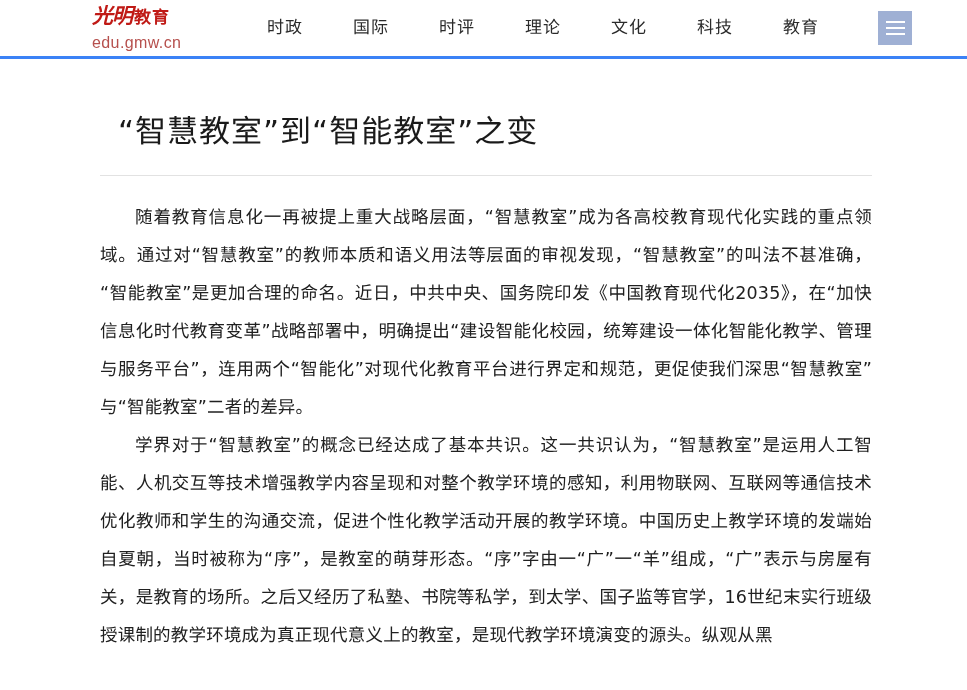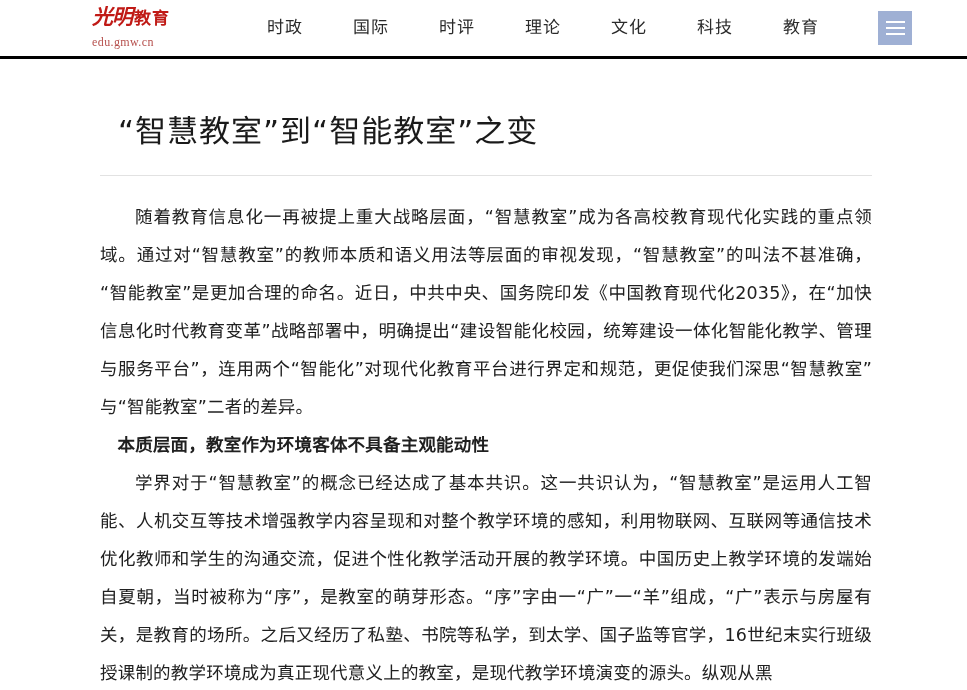--- a/index.html
+++ b/index.html
@@ -11,21 +11,21 @@
     height: 690px;
     overflow: hidden;
     background: #ffffff;
     font-family: "Liberation Sans", sans-serif;
     color: #222222;
   }
 
   
   .site-header {
     height: 56px;
-    border-bottom: 3px solid #000000;
+    border-bottom: 3px solid #3b82f6;
     display: flex;
     align-items: center;
     background: #ffffff;
     position: relative;
   }
   .logo-block {
     width: 200px;
     padding-left: 92px;
     box-sizing: border-box;
     display: flex;
@@ -48,22 +48,22 @@
   }
   .logo-edu {
     font-family: "Liberation Sans", sans-serif;
     font-size: 17px;
     font-weight: bold;
     color: #c01a16;
     line-height: 1;
     letter-spacing: 1px;
   }
   .logo-url {
-    font-family: Liberation Serif, serif;
-    font-size: 12px;
+    font-family: Liberation Sans, sans-serif;
+    font-size: 16px;
     color: #b6504d;
     letter-spacing: 0.4px;
     margin-top: 8px;
   }
   .nav {
     display: flex;
     align-items: center;
     gap: 0px;
     margin-left: 42px;
   }
@@ -171,17 +171,16 @@
 
 <div class="article-wrap">
 
   <h1 class="article-title">“智慧教室”到“智能教室”之变</h1>
 
 
   <hr class="title-rule">
 
   <div class="article-body">
     <p>随着教育信息化一再被提上重大战略层面，“智慧教室”成为各高校教育现代化实践的重点领域。通过对“智慧教室”的教师本质和语义用法等层面的审视发现，“智慧教室”的叫法不甚准确，“智能教室”是更加合理的命名。近日，中共中央、国务院印发《中国教育现代化2035》，在“加快信息化时代教育变革”战略部署中，明确提出“建设智能化校园，统筹建设一体化智能化教学、管理与服务平台”，连用两个“智能化”对现代化教育平台进行界定和规范，更促使我们深思“智慧教室”与“智能教室”二者的差异。</p>
-    <p class="subhead">本质层面，教室作为环境客体不具备主观能动性</p>
     <p>学界对于“智慧教室”的概念已经达成了基本共识。这一共识认为，“智慧教室”是运用人工智能、人机交互等技术增强教学内容呈现和对整个教学环境的感知，利用物联网、互联网等通信技术优化教师和学生的沟通交流，促进个性化教学活动开展的教学环境。中国历史上教学环境的发端始自夏朝，当时被称为“序”，是教室的萌芽形态。“序”字由一“广”一“羊”组成，“广”表示与房屋有关，是教育的场所。之后又经历了私塾、书院等私学，到太学、国子监等官学，16世纪末实行班级授课制的教学环境成为真正现代意义上的教室，是现代教学环境演变的源头。纵观从黑</p>
   </div>
 
 </div>
 
 </body></html>

